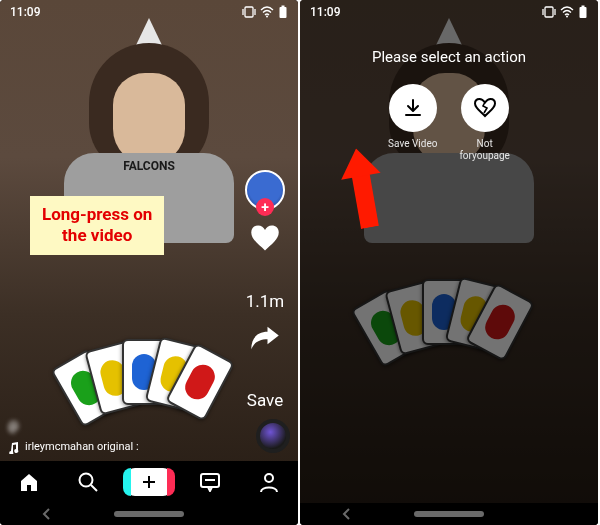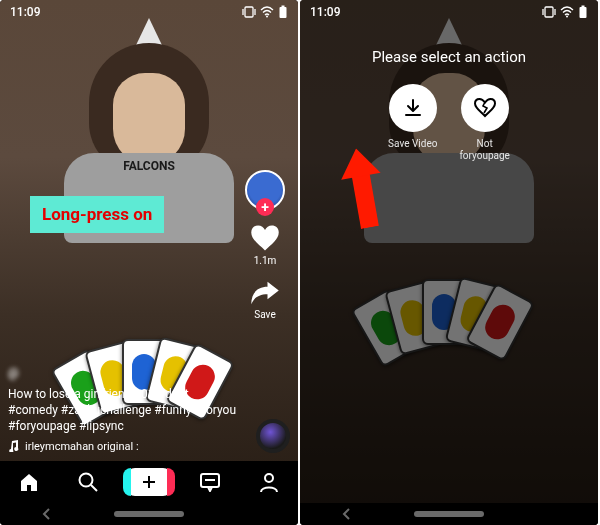--- a/index.html
+++ b/index.html
@@ -85,21 +85,21 @@
   
   .top-tabs {
     position:absolute; top:28px; left:50%; transform:translateX(-50%);
     display:flex; gap:16px; color:#fff; font-size:14px; z-index:40;
   }
   .top-tabs .following { color:rgba(255,255,255,.6); }
   .top-tabs .foryou { font-weight:700; }
   
   .callout {
     position:absolute; left:30px; top:196px;
-    background:#5eead4; padding:8px 12px; z-index:40;
+    background:#fef9c3; padding:8px 12px; z-index:40;
     text-align:center; line-height:1.25;
   }
   .callout span { color:#e30000; font-weight:700; font-size:17px; display:block;}
   
   .right-rail {
     position:absolute; right:6px; top:170px; width:54px;
     display:flex; flex-direction:column; align-items:center; gap:14px;
     color:#fff; z-index:40;
   }
   .avatar-ring {
@@ -107,30 +107,30 @@
     background: radial-gradient(circle at 50% 45%, #3a6bd1 0 60%, #1a2e66 100%);
     border:2px solid #fff; position:relative;
   }
   .avatar-plus {
     position:absolute; bottom:-8px; left:50%; transform:translateX(-50%);
     width:18px; height:18px; border-radius:50%; background:#fe2c55;
     color:#fff; display:flex; align-items:center; justify-content:center;
     font-size:14px; font-weight:700;
   }
   .rail-btn { display:flex; flex-direction:column; align-items:center; gap:3px; }
-  .rail-btn .count { font-size:10px; }
+  .rail-btn .count { font-size:17px;margin-top:36px; }
   
   .caption {
     position:absolute; left:8px; bottom:70px; right:60px;
     color:#fff; font-size:12px; line-height:1.35; z-index:40;
   }
   .caption .handle { font-weight:600; filter:blur(2px); opacity:.9;}
   .caption .desc { margin-top:4px; }
   .sound-row {
-    display:flex; align-items:flex-start; gap:6px; margin-top:6px;
+    display:flex; align-items:center; gap:6px; margin-top:6px;
     font-size:11px;
   }
   .record {
     position:absolute; right:8px; bottom:72px; width:34px; height:34px;
     border-radius:50%; z-index:40;
     background: radial-gradient(circle at 40% 35%, #6f54d4, #1a1a1a 72%);
     border:4px solid #1f1f1f;
   }
   
   .bottom-bar {
@@ -231,20 +231,21 @@
       <svg width="10" height="14" viewBox="0 0 10 14">
           <rect x="1.5" y="2" width="7" height="11" rx="1" fill="#fff"></rect>
           <rect x="3.5" y="0.5" width="3" height="1.5" fill="#fff"></rect>
         </svg>
     </div>
   </div>
 
 
   <div class="callout">
     <span>Long-press on</span>
+    <span>the video</span>
   </div>
 
   <div class="right-rail">
     <div class="avatar-ring">
       <div class="avatar-plus">+</div>
     </div>
     <div class="rail-btn">
       <svg width="30" height="28" viewBox="0 0 24 22">
           <path d="M12 21 C7 16 1 12 1 6.5 C1 3 3.5 1 6.5 1 C9 1 11 2.7 12 4.5 C13 2.7 15 1 17.5 1 C20.5 1 23 3 23 6.5 C23 12 17 16 12 21Z" fill="#fff"></path>
         </svg>
@@ -255,21 +256,20 @@
           <path d="M14 1 L23 8 L14 15 L14 11 C7 11 3 14 1 19 C1 10 6 5 14 5 Z" fill="#fff"></path>
         </svg>
       <span class="count">Save</span>
     </div>
   </div>
 
   <div class="record"></div>
 
   <div class="caption">
     <div class="handle">@</div>
-    <div class="desc">How to lose a girlfriend 101 #duet #comedy #zankuchallenge #funny #foryou #foryoupage #lipsync</div>
     <div class="sound-row">
       <svg width="11" height="12" viewBox="0 0 11 12">
           <path d="M4 1 L10 0 L10 8 A2 2 0 1 1 8 7 L8 2.5 L5 3 L5 10 A2 2 0 1 1 3 9 Z" fill="#fff"></path>
         </svg>
       <span>irleymcmahan   original :</span>
     </div>
   </div>
 
   <div class="bottom-bar">
     <div class="bt">

